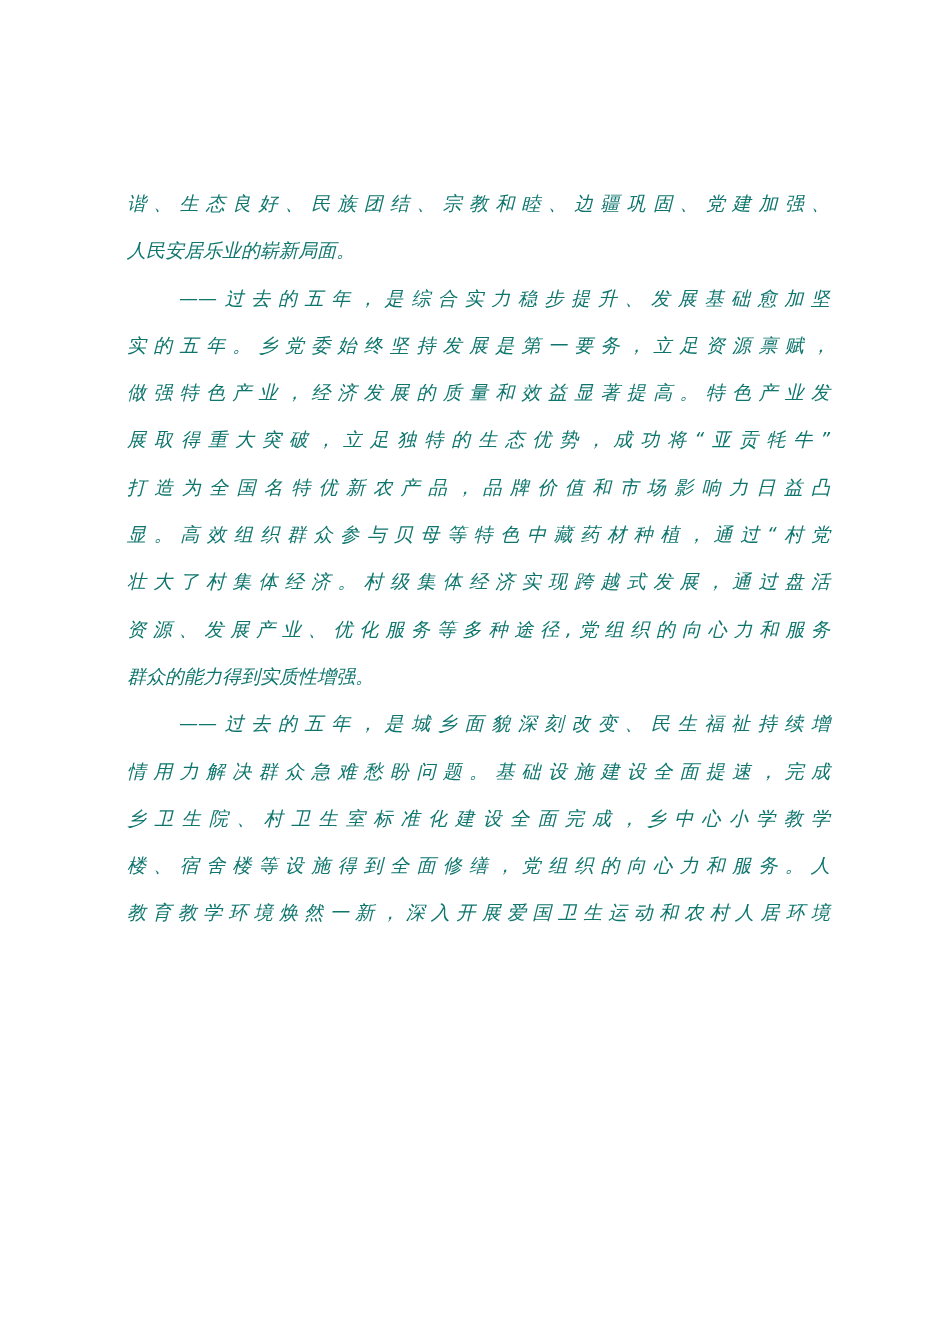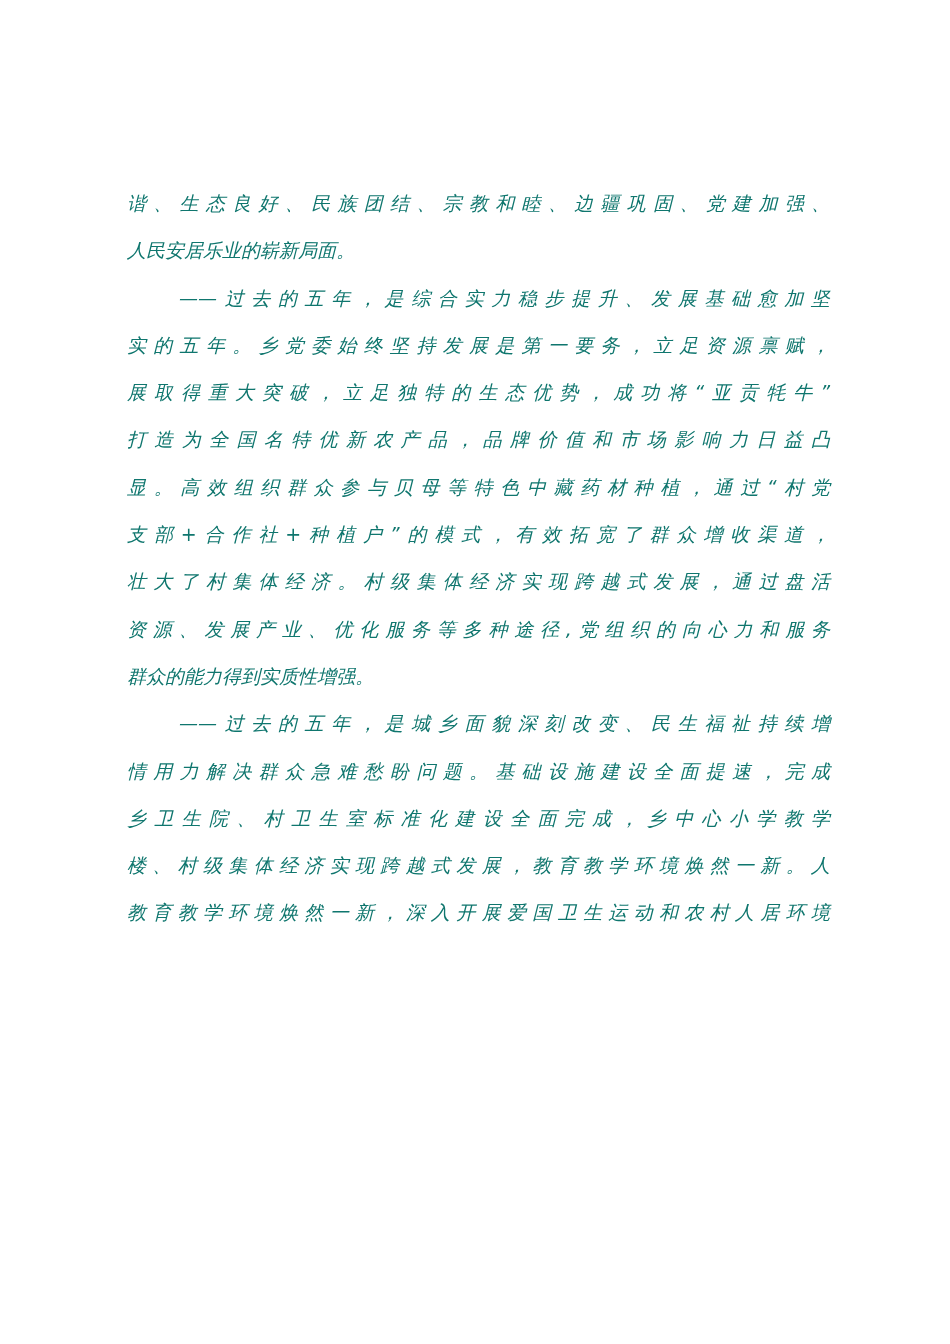--- a/index.html
+++ b/index.html
@@ -54,31 +54,31 @@
   <div class="text-block">
 
     <div>
       <span class="line">谐、生态良好、民族团结、宗教和睦、边疆巩固、党建加强、</span>
       <span class="line last">人民安居乐业的崭新局面。</span>
     </div>
 
     <div>
       <span class="line indent">——过去的五年，是综合实力稳步提升、发展基础愈加坚</span>
       <span class="line">实的五年。乡党委始终坚持发展是第一要务，立足资源禀赋，</span>
+      <span class="line">做强特色产业，经济发展的质量和效益显著提高。特色产业发</span>
       <span class="line">展取得重大突破，立足独特的生态优势，成功将“亚贡牦牛”</span>
       <span class="line">打造为全国名特优新农产品，品牌价值和市场影响力日益凸</span>
       <span class="line">显。高效组织群众参与贝母等特色中藏药材种植，通过“村党</span>
-      <span class="line">支部+合作社+种植户”的模式，有效拓宽了群众增收渠道，</span>
       <span class="line">壮大了村集体经济。村级集体经济实现跨越式发展，通过盘活</span>
       <span class="line">资源、发展产业、优化服务等多种途径,党组织的向心力和服务</span>
       <span class="line last">群众的能力得到实质性增强。</span>
     </div>
 
     <div>
       <span class="line indent">——过去的五年，是城乡面貌深刻改变、民生福祉持续增</span>
       <span class="line">情用力解决群众急难愁盼问题。基础设施建设全面提速，完成</span>
       <span class="line">乡卫生院、村卫生室标准化建设全面完成，乡中心小学教学</span>
-      <span class="line">楼、村级集体经济实现跨越式发展，教育教学环境焕然一新。人</span>
+      <span class="line">楼、宿舍楼等设施得到全面修缮，党组织的向心力和服务。人</span>
       <span class="line">教育教学环境焕然一新，深入开展爱国卫生运动和农村人居环境</span>
     </div>
 
   </div>
 </div>
 
 </body></html>

